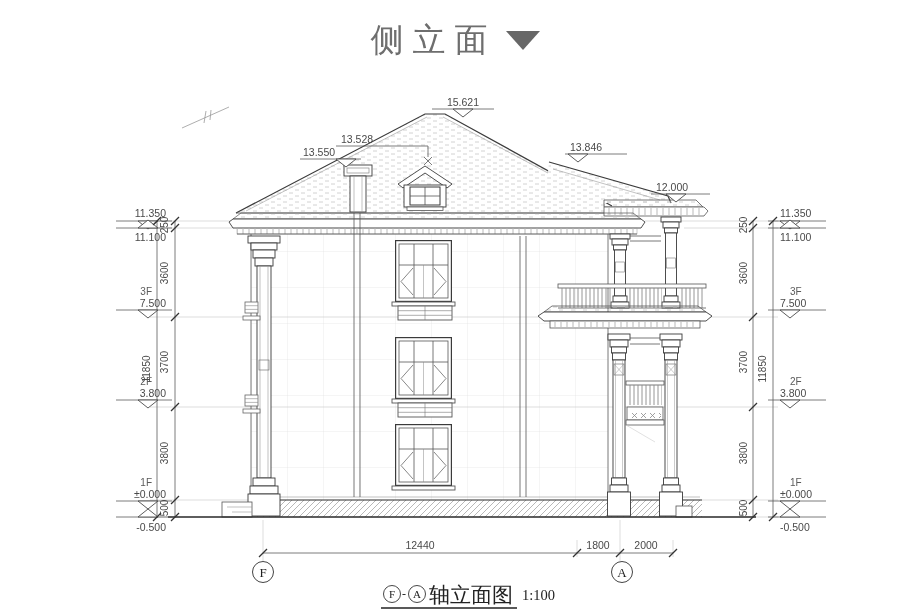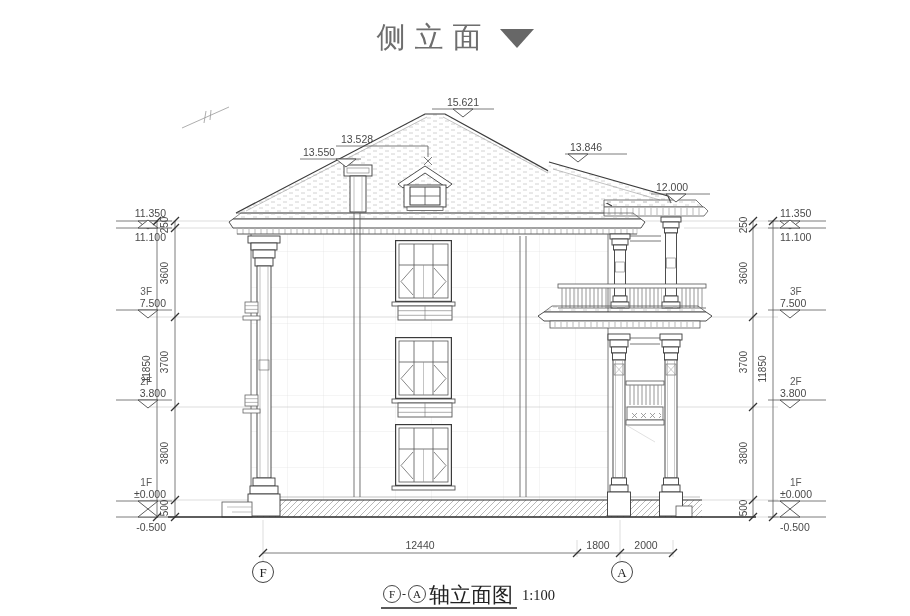--- a/index.html
+++ b/index.html
@@ -1,20 +1,20 @@
 <!DOCTYPE html>
 <html><head>
 <meta charset="utf-8">
 <style>
   html,body{margin:0;padding:0;background:#fff;}
   #page{position:relative;width:910px;height:616px;background:#fff;overflow:hidden;
         font-family:"Liberation Sans",sans-serif;}
   #title-row{position:absolute;top:18px;left:0;width:100%;display:flex;
              align-items:center;justify-content:center;gap:18px;}
-  #title-text{font-size:29px;color:#6e6e6e;letter-spacing:9px;margin-right:-9px;
+  #title-text{font-size:33px;color:#6e6e6e;letter-spacing:9px;margin-right:-9px;
               font-family:Liberation Mono, monospace;}
   #title-caret{width:0;height:0;border-left:17px solid transparent;
                border-right:17px solid transparent;border-top:19px solid #676767;}
   svg text{font-family:"Liberation Sans",sans-serif;}
   .d{font-size:10.5px;fill:#4a4a4a;}
   .dr{font-size:10px;fill:#4a4a4a;}
   .fl2{font-size:10px;fill:#5a5a5a;}
   .ser{font-family:"Liberation Serif",serif;fill:#222;}
   .s1{stroke:#3b3b3b;stroke-width:1.2;fill:none;}
   .s2{stroke:#555;stroke-width:.8;fill:none;}

